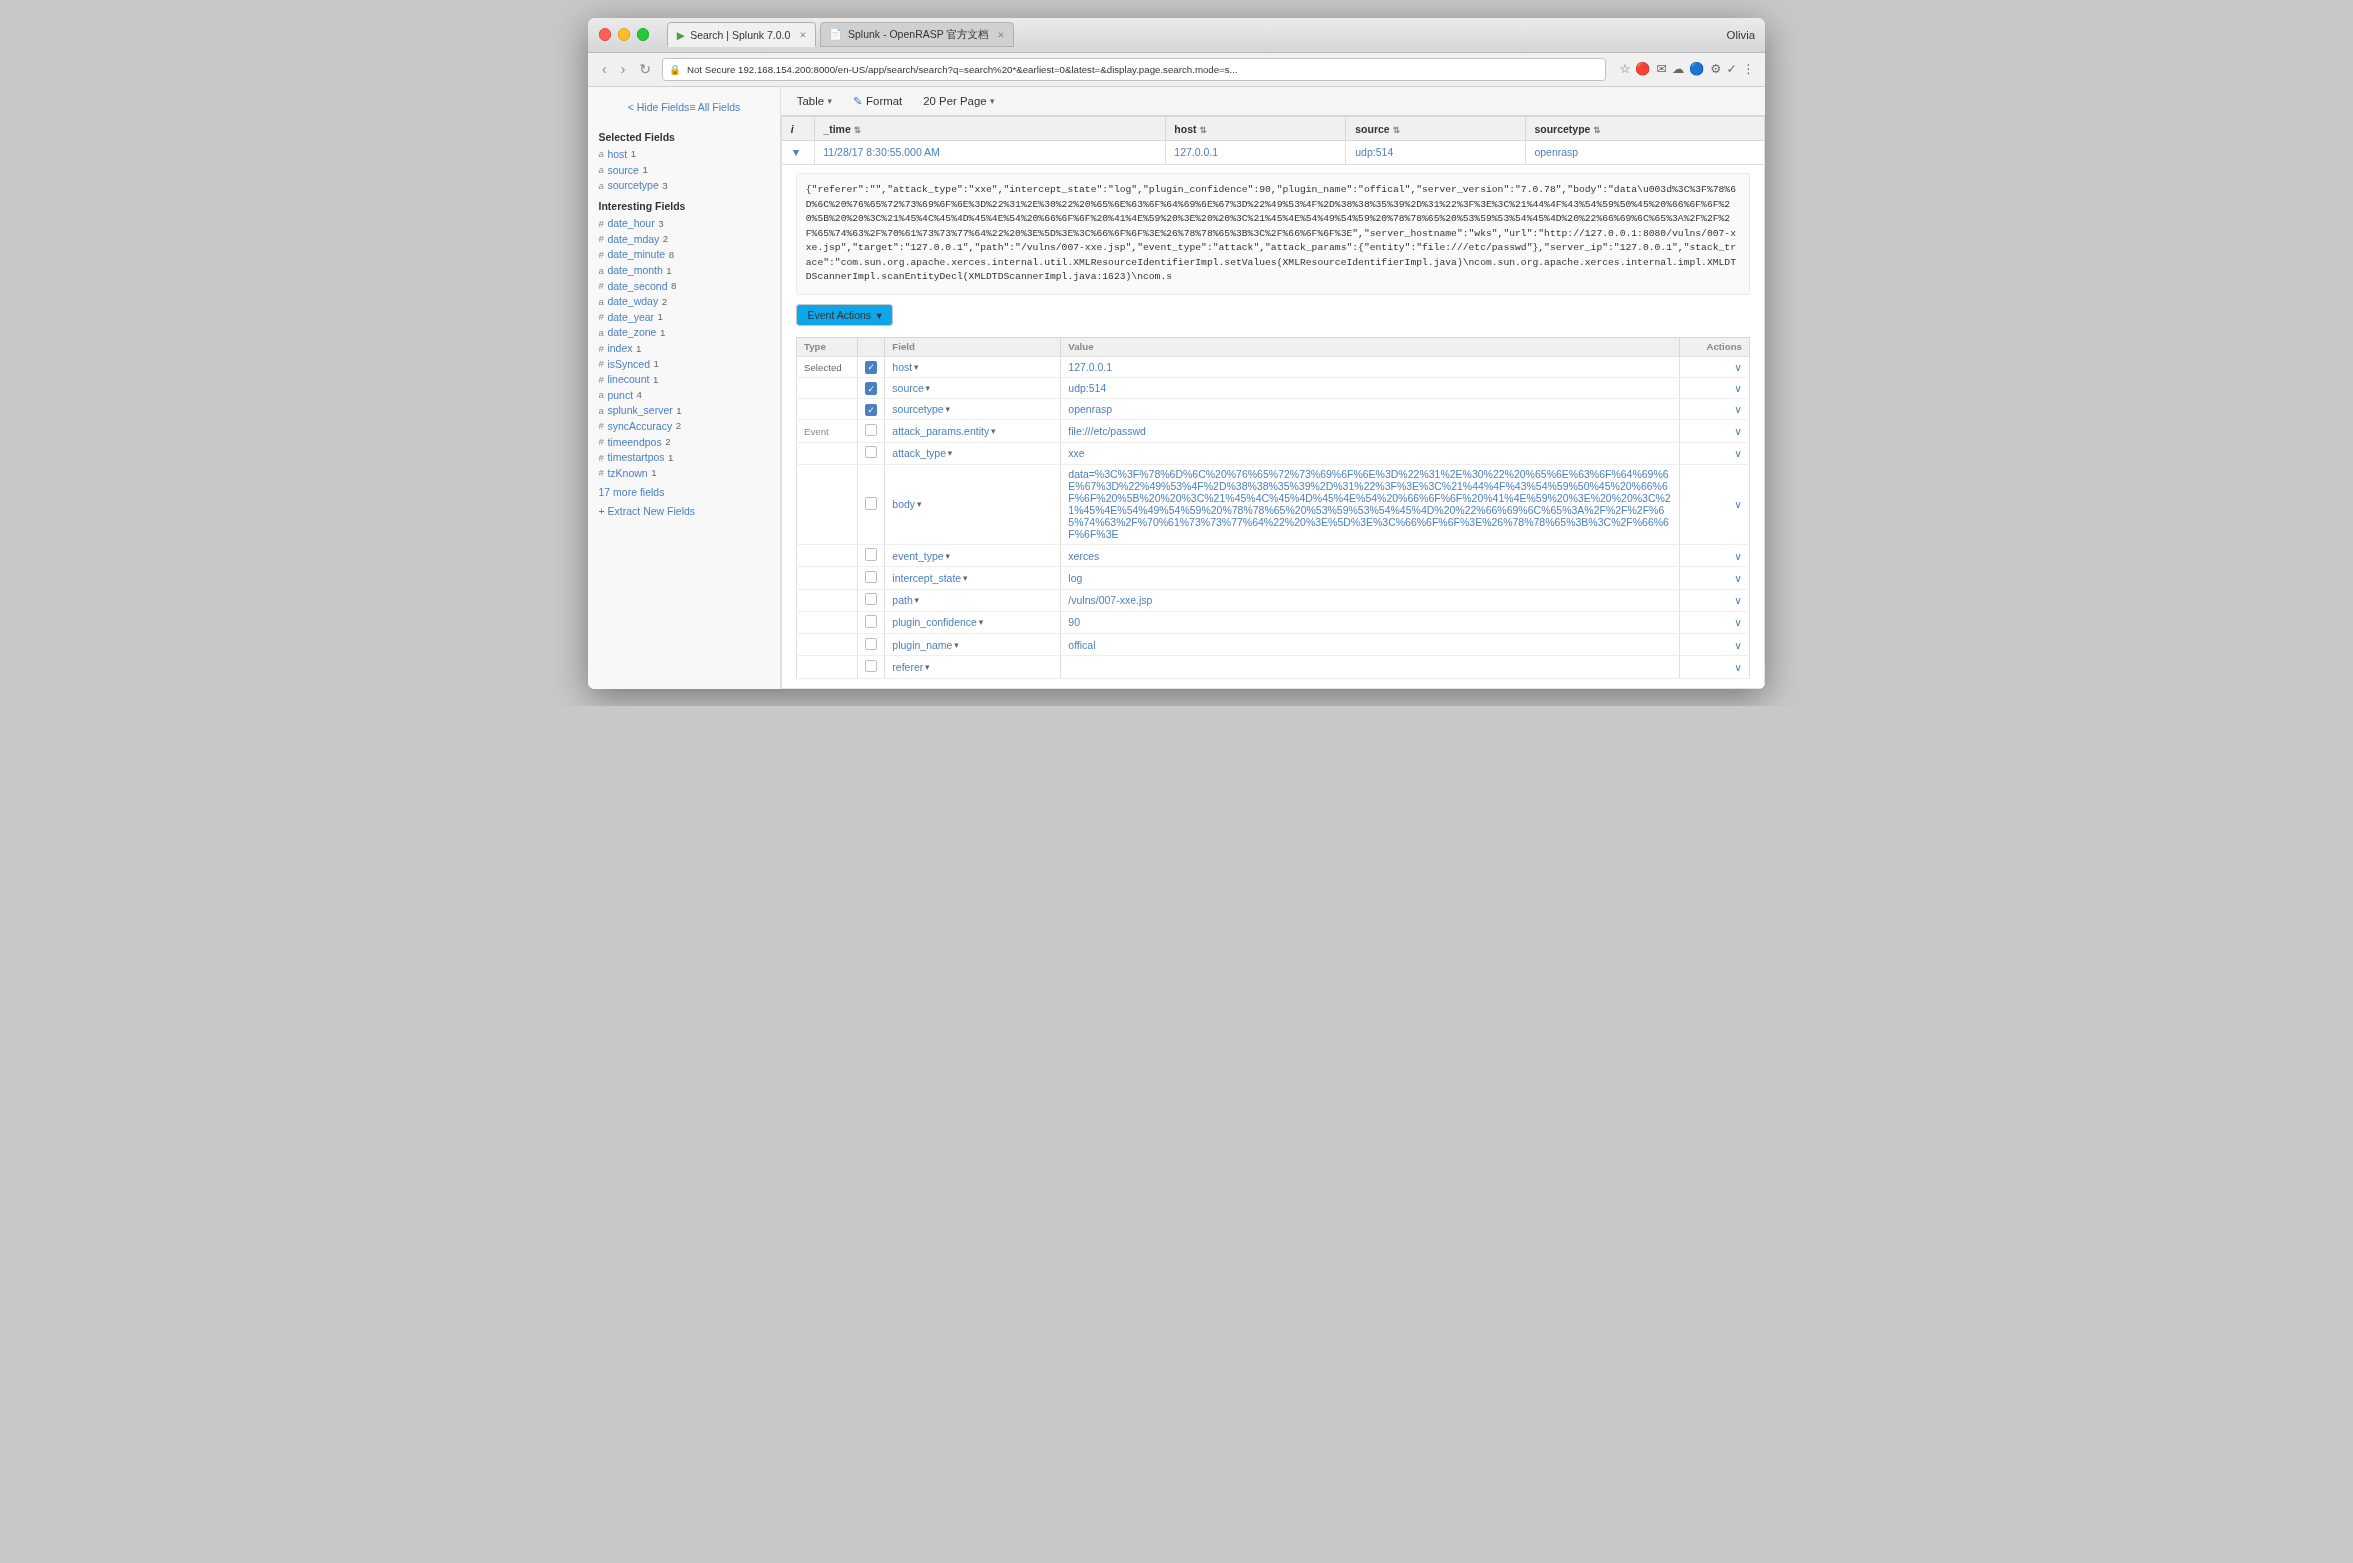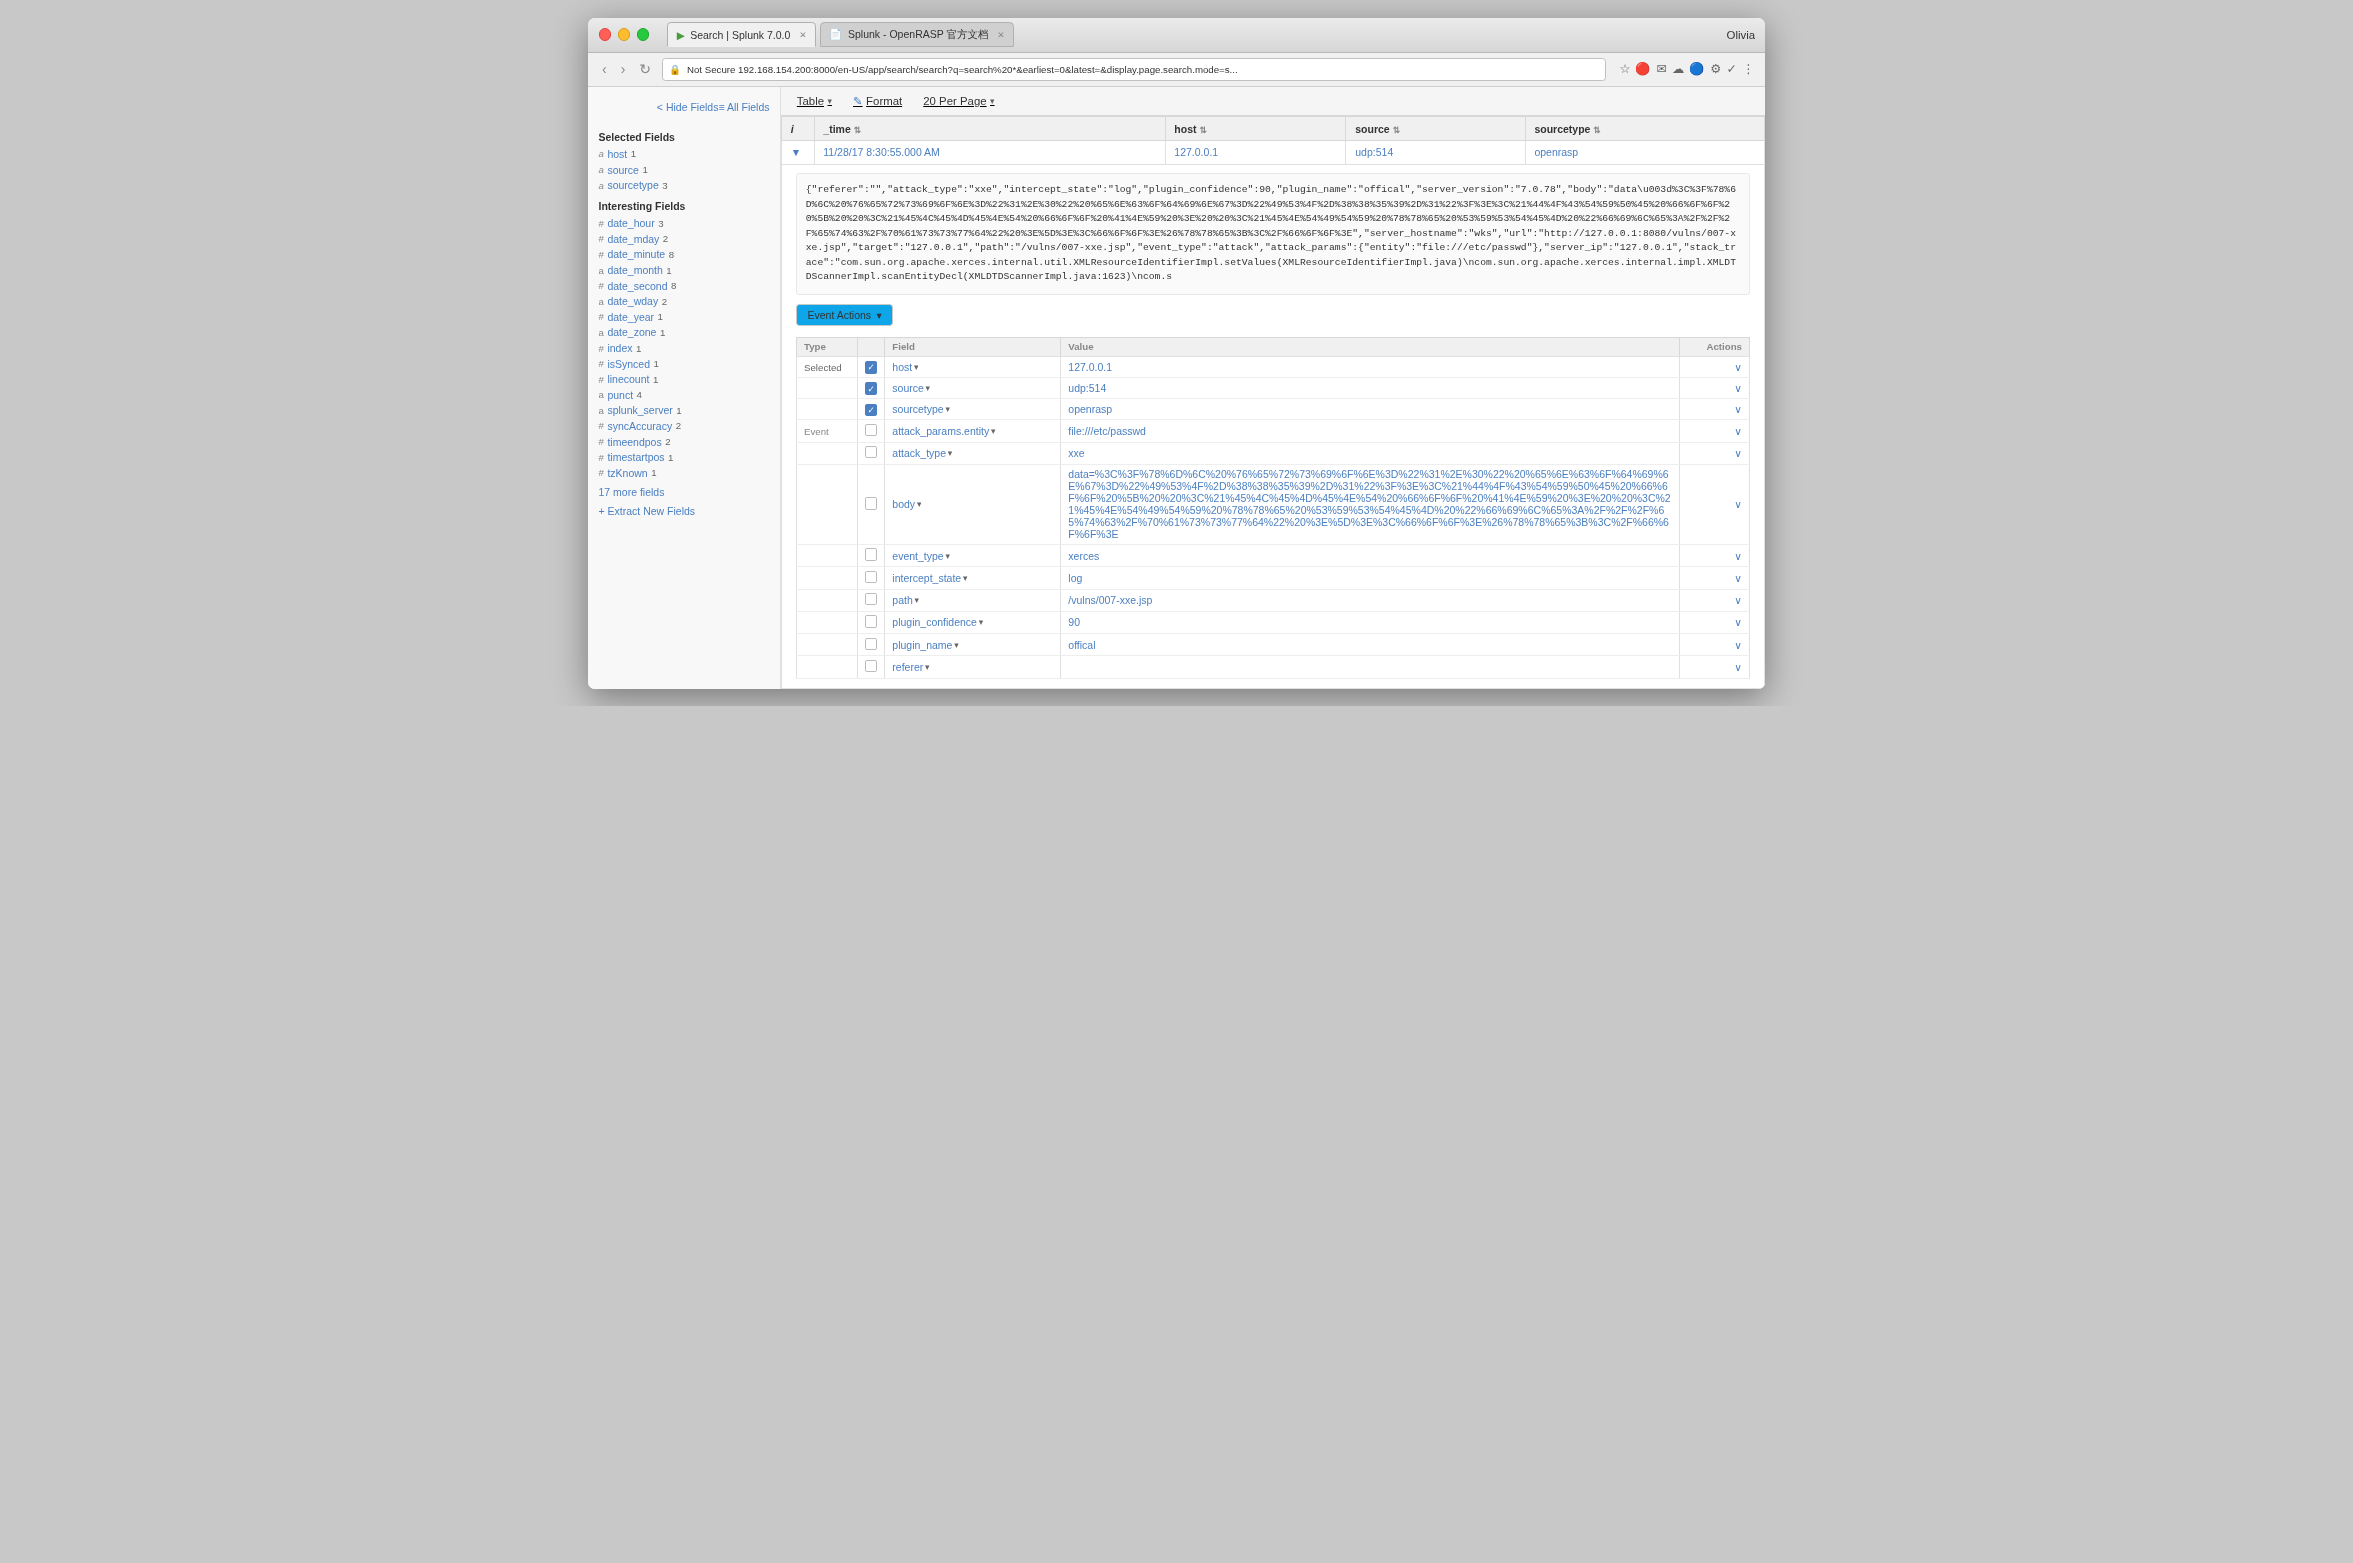--- a/index.html
+++ b/index.html
@@ -107,21 +107,21 @@
     
     .sidebar {
       width: 193px;
       background: #f8f8f8;
       border-right: 0.9px solid #e0e0e0;
       padding: 10.5px 0;
       flex-shrink: 0;
     }
     .sidebar-header {
       display: flex;
-      justify-content: flex-end;
+      justify-content: center;
       padding: 3.5px 10.5px 10.5px;
       font-size: 10.5px;
     }
     .hide-fields-btn { color: #4a7fc1; cursor: pointer; font-size: 10.5px; }
     .all-fields-btn { color: #4a7fc1; cursor: pointer; font-size: 10.5px; display: flex; align-items: center; gap: 3.5px; }
 
     .sidebar-section-title { font-size: 10.5px; color: #333; font-weight: 600; padding: 7px 10.5px 3.5px; }
     .field-item { padding: 1.8px 10.5px; font-size: 10.5px; color: #4a7fc1; cursor: pointer; display: flex; align-items: center; gap: 3.5px; }
     .field-item .field-type { color: #888; font-size: 9.7px; font-style: italic; }
     .field-item .field-count { color: #666; font-size: 9.7px; }
@@ -138,21 +138,20 @@
     }
 
     
     .table-toolbar {
       background: #f5f5f5;
       border-bottom: 0.9px solid #d8d8d8;
       padding: 5.3px 10.5px;
       display: flex;
       align-items: center;
       gap: 10.5px;
-      text-decoration: underline;
     }
     .toolbar-btn {
       background: none;
       border: none;
       font-size: 11.4px;
       color: #333;
       cursor: pointer;
       display: flex;
       align-items: center;
       gap: 3.5px;

